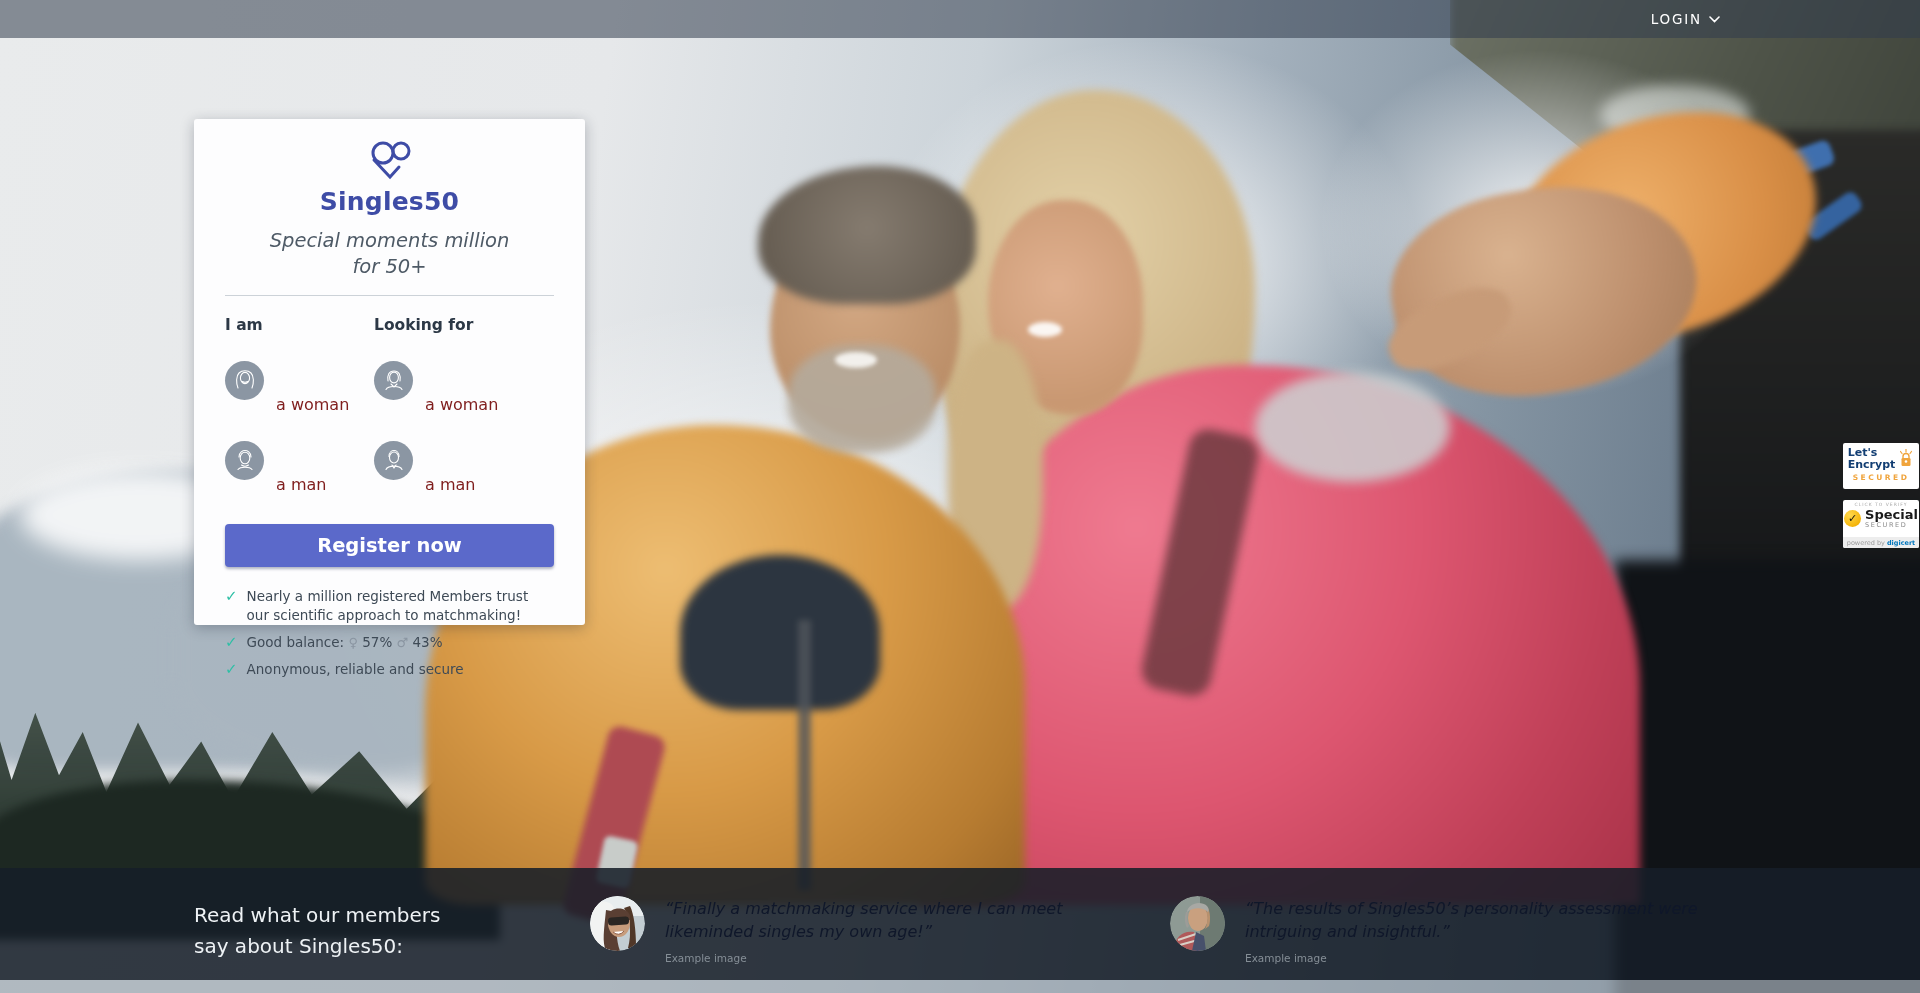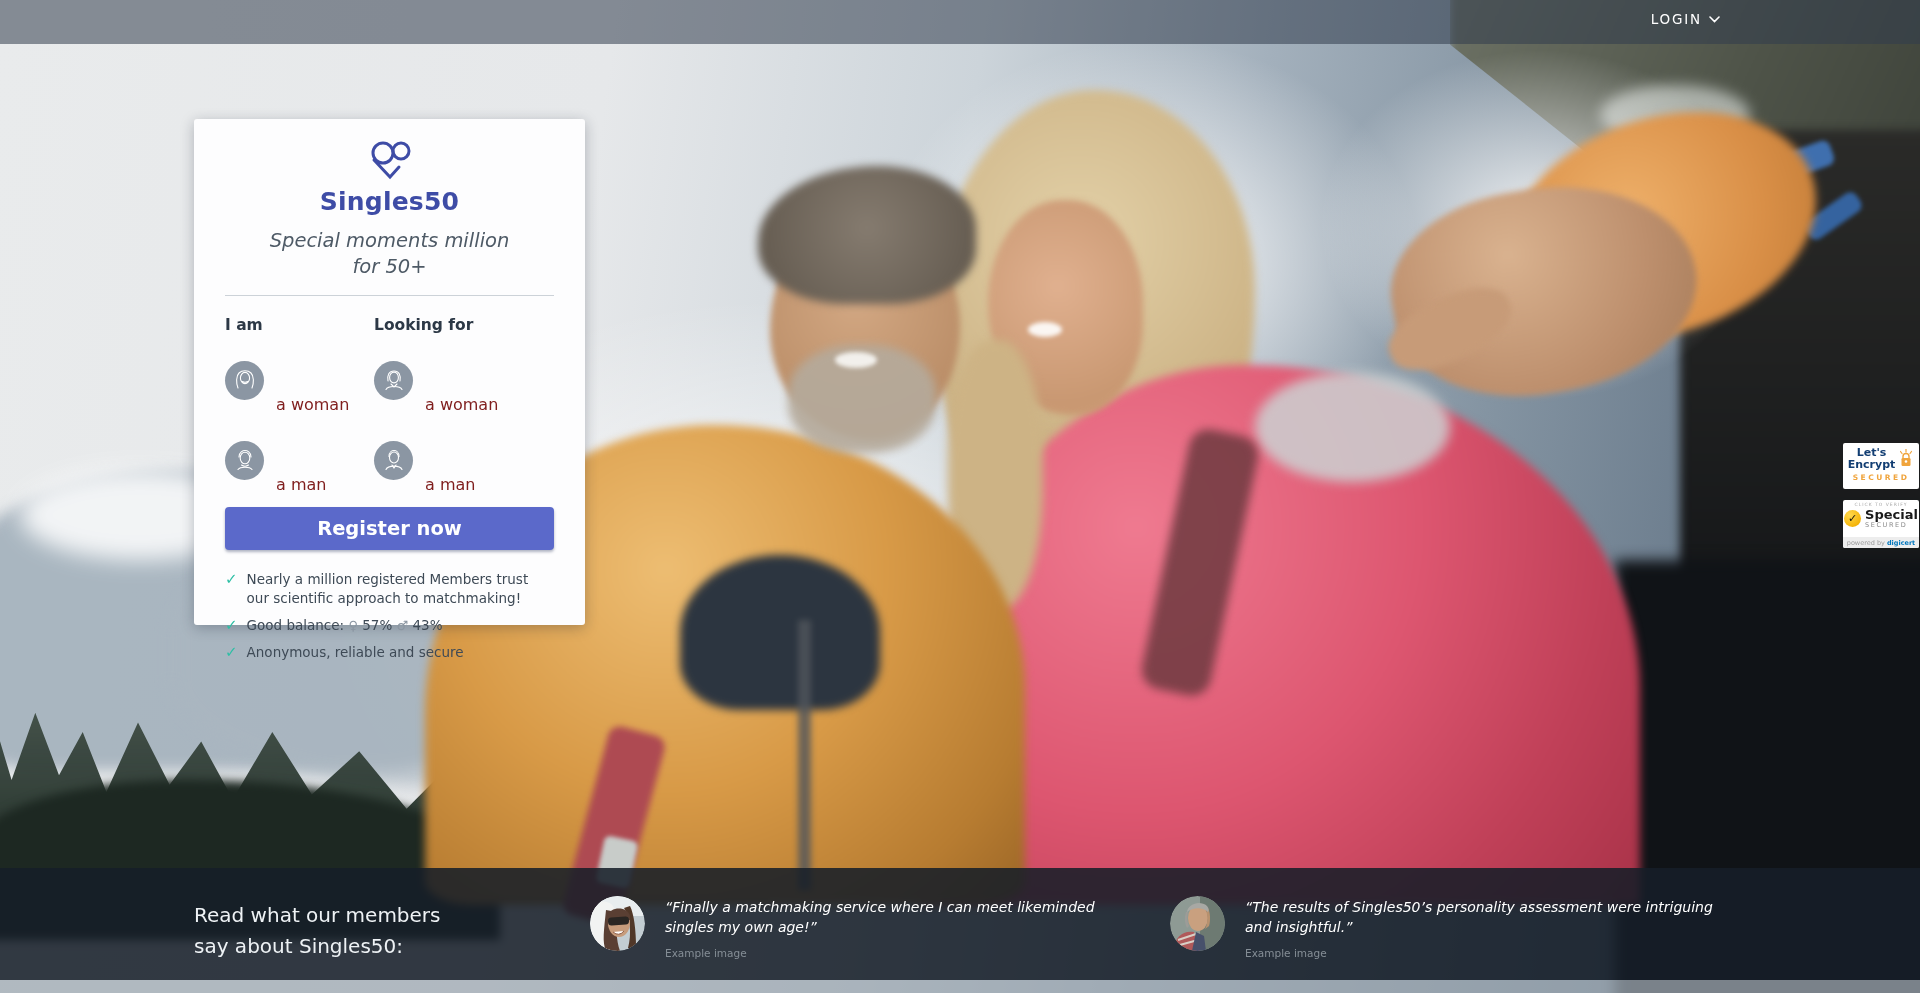--- a/index.html
+++ b/index.html
@@ -40,67 +40,67 @@
   .m-collar { left:680px; top:555px; width:200px; height:155px; background:#2c3540; border-radius:50% 50% 30% 30%; filter:blur(4px); }
   .m-zip { left:798px; top:620px; width:13px; height:270px; background:#51565c; filter:blur(3px); opacity:.8; }
   .r-strap { left:585px; top:728px; width:58px; height:195px; background:#ae4a52; transform:rotate(15deg); border-radius:12px; filter:blur(3px); }
   .r-buckle { left:600px; top:838px; width:34px; height:48px; background:#c8ccc9; transform:rotate(12deg); border-radius:6px; filter:blur(2px); }
   .m-head { left:770px; top:212px; width:190px; height:228px; background:radial-gradient(circle at 45% 40%,#d2a782,#b78a64 80%); border-radius:47% 53% 46% 54%/52% 50% 50% 48%; filter:blur(3px); }
   .m-hair { left:758px; top:166px; width:218px; height:138px; background:radial-gradient(circle at 50% 45%,#857b6f,#665d52 80%); border-radius:55% 45% 40% 40%; filter:blur(4px); }
   .m-beard { left:788px; top:345px; width:148px; height:108px; background:#b5aa9b; border-radius:45%; filter:blur(5px); opacity:.92; }
   .m-smile { left:835px; top:352px; width:42px; height:16px; background:#fdfdfb; border-radius:50%; filter:blur(2px); opacity:.85; }
 
   
-  .topbar { position:absolute; top:0; left:0; width:100%; height:44px; background:rgba(50,61,76,.55); z-index:20; }
+  .topbar { position:absolute; top:0; left:0; width:100%; height:38px; background:rgba(50,61,76,.55); z-index:20; }
   .login { position:absolute; top:0; right:200px; height:38px; display:flex; align-items:center; gap:7px; color:#fff; font-size:13.5px; letter-spacing:1.8px; cursor:pointer; }
 
   
   .card { position:absolute; left:194px; top:119px; width:391px; height:506px; background:#fdfdfe; border-radius:3px; box-shadow:0 3px 14px rgba(20,30,45,.28); padding:19px 31px 0; z-index:30; }
   .logo { display:block; margin:0 auto; }
   .brand { margin-top:3px; text-align:center; font-size:25px; font-weight:bold; color:#3e4ca6; letter-spacing:.2px; }
   .tagline { margin-top:12px; text-align:center; font-style:italic; font-size:19.5px; line-height:1.35; color:#4e5a66; }
   .divider { margin-top:14px; border:none; border-top:1px solid #ccd2d8; }
   .genders { margin-top:20px; display:grid; grid-template-columns:149px 1fr; }
   .gcol-header { font-size:15.5px; font-weight:bold; color:#2c3846; margin-bottom:13px; }
   .gopt { display:flex; align-items:center; gap:12px; margin-bottom:13px; cursor:pointer; }
   .gcircle { width:39px; height:39px; border-radius:50%; background:#8b96a3; flex:0 0 auto; display:flex; align-items:center; justify-content:center; }
   .glabel { font-size:16px; color:#7f1d1d;margin-top:48px; }
-  .register { display:block; width:100%; height:43px; margin-top:0; background:#5b69ca; color:#fff; font-family:inherit; font-size:19.5px; font-weight:bold; border:none; border-radius:4px; cursor:pointer; box-shadow:0 2px 3px rgba(30,40,80,.35); }
+  .register { display:block; width:100%; height:43px; margin-top:17px; background:#5b69ca; color:#fff; font-family:inherit; font-size:19.5px; font-weight:bold; border:none; border-radius:4px; cursor:pointer; box-shadow:0 2px 3px rgba(30,40,80,.35); }
   .bullets { margin-top:20px; }
   .bullet { display:flex; gap:9px; margin-bottom:8px; }
   .check { color:#2ebfa5; font-size:15px; font-weight:bold; line-height:1.25; }
   .btext { font-size:13.5px; color:#3e4a56; line-height:1.42; }
   .gsym { color:#8a95a1; font-size:13px; }
 
   
   .badge { position:absolute; background:#fff; border-radius:2px; z-index:25; cursor:pointer; overflow:hidden; }
   .badge-le { left:1843px; top:443px; width:76px; height:46px; padding-top:4px; }
   .le-row { display:flex; align-items:center; justify-content:center; gap:3px; }
-  .le-name { font-size:11px; font-weight:bold; color:#123e73; line-height:1.1; text-align:center; }
+  .le-name { font-size:11px; font-weight:bold; color:#123e73; line-height:1.1; text-align:left; }
   .le-secured { text-align:center; font-size:7.5px; font-weight:bold; color:#f0a43c; letter-spacing:2.5px; margin-top:2px; }
   .badge-norton { left:1843px; top:500px; width:76px; height:48px; }
   .n-verify { text-align:center; font-size:4.5px; color:#a9a9a9; letter-spacing:1px; margin-top:2px; }
   .n-main { display:flex; align-items:center; justify-content:center; gap:4px; margin-top:1px; }
   .n-circle { width:17px; height:17px; border-radius:50%; background:radial-gradient(circle at 35% 30%,#ffd84d,#f5b50a 70%,#d99a00); display:flex; align-items:center; justify-content:center; font-size:11px; font-weight:bold; color:#15130c; }
   .n-name { font-size:13px; font-weight:800; color:#1a1a1a; line-height:1; }
   .n-secured { font-size:6.5px; color:#8a8a8a; letter-spacing:1.6px; }
   .n-powered { position:absolute; left:0; right:0; bottom:0; height:11px; background:#ededed; font-size:6.5px; color:#9a9a9a; display:flex; align-items:center; justify-content:center; gap:2px; }
   .n-digicert { color:#0076bc; font-weight:bold; }
 
   
   .bottombar { position:absolute; left:0; top:868px; width:100%; height:112px; background:rgba(22,30,40,.87); z-index:15; }
   .bottomstrip { position:absolute; left:0; top:980px; width:100%; height:13px; background:rgba(158,168,177,.75); z-index:15; }
   .members-heading { position:absolute; left:194px; top:900px; width:260px; font-size:20px; color:#eef2f5; line-height:1.55; z-index:16; }
   .avatar { position:absolute; width:55px; height:55px; border-radius:50%; overflow:hidden; z-index:16; }
   .av1 { left:590px; top:896px; }
   .av2 { left:1170px; top:896px; }
   .tblock { position:absolute; z-index:16; }
   .tb1 { left:665px; top:897px; width:478px; }
   .tb2 { left:1245px; top:897px; width:480px; }
-  .tquote { font-style:italic; font-size:14px; color:#ffffff; line-height:1.45; }
+  .tquote { font-style:italic; font-size:16px; color:#0f172a; line-height:1.45; }
   .tname { margin-top:9px; font-size:13.5px; color:#cdd4da; }
   .tnote { margin-top:9px; font-size:10.5px; color:#858e96; }
 </style>
 </head>
 <body>
 
 <div class="hero">
   <div class="sky"></div>
   <div class="glare1"></div>
   <div class="glare2"></div>

